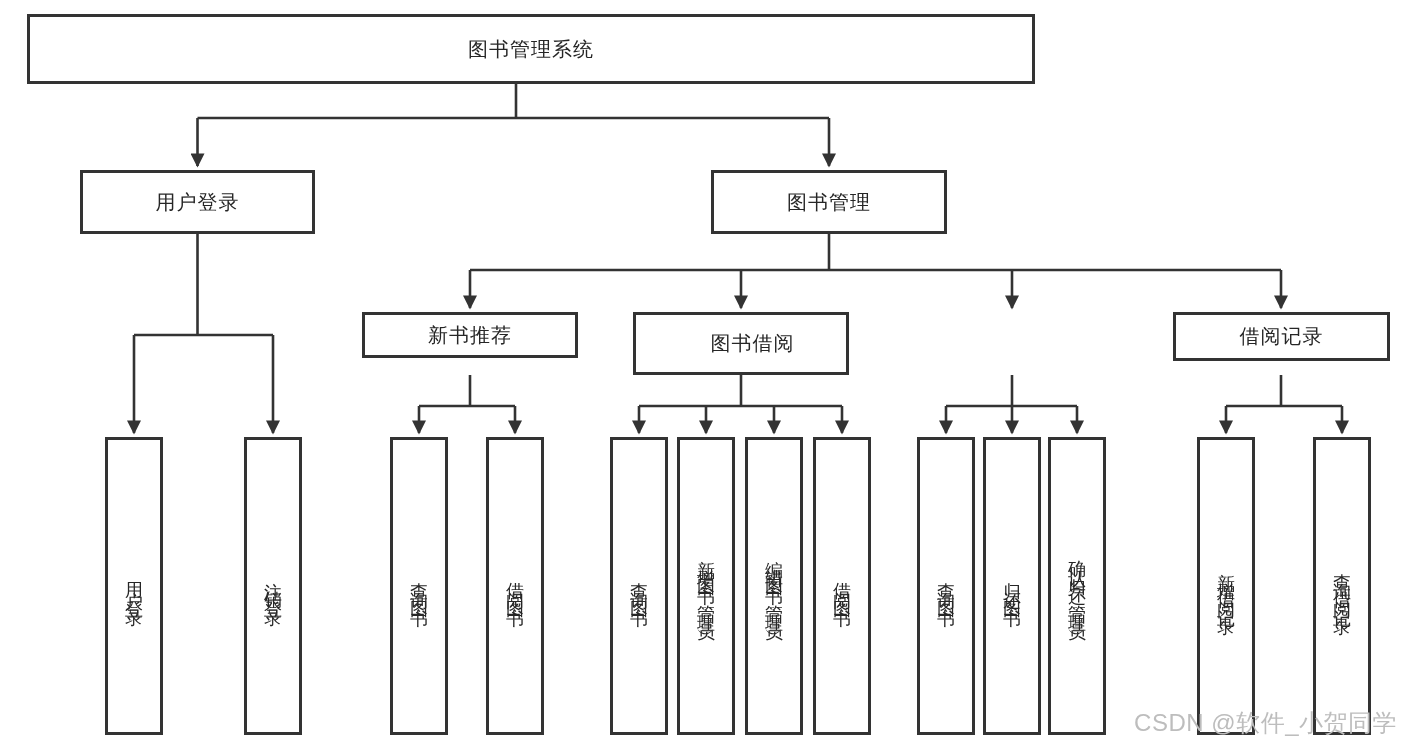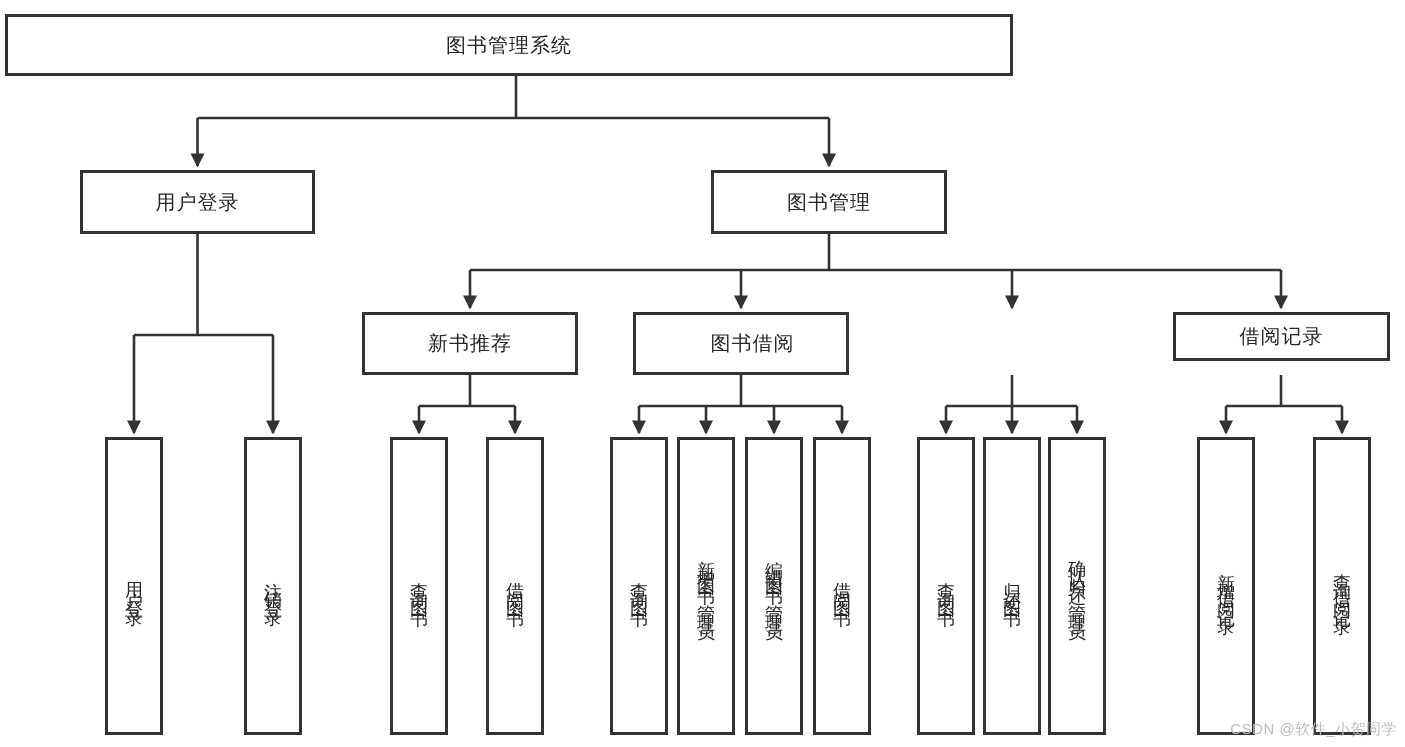--- a/index.html
+++ b/index.html
@@ -34,21 +34,21 @@
     writing-mode:vertical-rl;
     text-orientation:mixed;
     font-size:18px;
     line-height:1;
     letter-spacing:9px;
     white-space:nowrap;
   }
   .watermark{
     position:absolute;
     right:8px;bottom:8px;
-    font-size:15px;
+    font-size:24px;
     color:var(--watermark);
     letter-spacing:0.5px;
     white-space:nowrap;
   }
 </style>
 </head>
 <body>
 
 <div class="canvas">
 
@@ -93,32 +93,32 @@
     <line x1="946" y1="406" x2="946" y2="433" marker-end="url(#arrow)"></line>
     <line x1="1012" y1="406" x2="1012" y2="433" marker-end="url(#arrow)"></line>
     <line x1="1077" y1="406" x2="1077" y2="433" marker-end="url(#arrow)"></line>
 
     <path d="M1281 375 V406"></path>
     <path d="M1226 406 H1342"></path>
     <line x1="1226" y1="406" x2="1226" y2="433" marker-end="url(#arrow)"></line>
     <line x1="1342" y1="406" x2="1342" y2="433" marker-end="url(#arrow)"></line>
   </svg>
 
-  <div class="box root-box" style="left:5px;top:14px;width:1008px;height:62px;">
+  <div class="box root-box" style="left:27px;top:14px;width:1008px;height:70px;">
     <span class="hlabel">图书管理系统</span>
   </div>
 
   <div class="box" style="left:80px;top:170px;width:235px;height:64px;">
     <span class="hlabel">用户登录</span>
   </div>
   <div class="box" style="left:711px;top:170px;width:236px;height:64px;text-align:right;">
     <span class="hlabel">图书管理</span>
   </div>
 
-  <div class="box" style="left:362px;top:312px;width:216px;height:63px;">
+  <div class="box" style="left:362px;top:312px;width:216px;height:46px;">
     <span class="hlabel">新书推荐</span>
   </div>
   <div class="box" style="left:633px;top:312px;width:216px;height:63px;padding-left:23px;">
     <span class="hlabel">图书借阅</span>
   </div>
   <div class="box" style="left:1173px;top:312px;width:217px;height:49px;">
     <span class="hlabel">借阅记录</span>
   </div>
 
   <div class="box leaf" style="left:105px;top:437px;width:58px;height:298px;">

